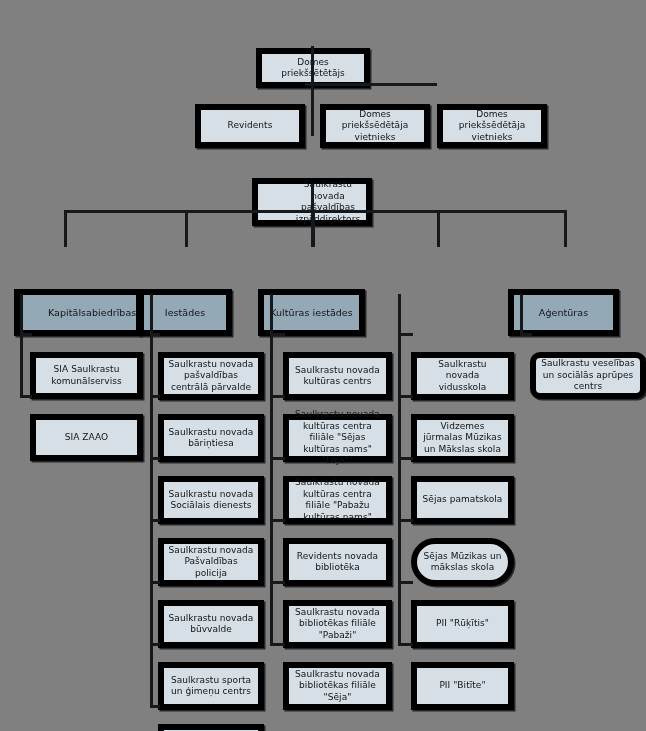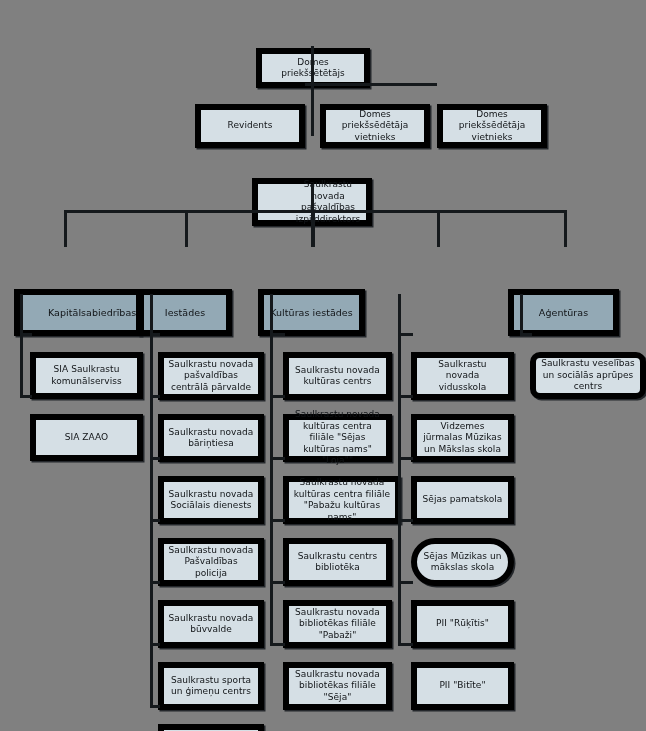--- a/index.html
+++ b/index.html
@@ -128,26 +128,26 @@
     <div class="conn" style="left: 270px; top: 294px; width: 3px; height: 352px;"></div>
     <div class="conn" style="left: 270px; top: 333px; width: 15px; height: 3px;"></div>
     <div class="node" style="left: 283px; top: 310px; width: 109px; height: 48px;">
       <span class="lbl">Saulkrastu novada kultūras centrs</span>
     </div>
     <div class="conn" style="left: 270px; top: 395px; width: 15px; height: 3px;"></div>
     <div class="node" style="left: 283px; top: 372px; width: 109px; height: 48px;">
       <span class="lbl">Saulkrastu novada kultūras centra filiāle "Sējas kultūras nams" "Loja""</span>
     </div>
     <div class="conn" style="left: 270px; top: 457px; width: 15px; height: 3px;"></div>
-    <div class="node" style="left: 283px; top: 434px; width: 118px; height: 48px;">
+    <div class="node" style="left: 283px; top: 434px; width: 109px; height: 48px;">
       <span class="lbl">Saulkrastu novada kultūras centra filiāle "Pabažu kultūras nams"</span>
     </div>
     <div class="conn" style="left: 270px; top: 519px; width: 15px; height: 3px;"></div>
     <div class="node" style="left: 283px; top: 496px; width: 109px; height: 48px;">
-      <span class="lbl">Saulkrastu centrs bibliotēka</span>
+      <span class="lbl">Revidents novada bibliotēka</span>
     </div>
     <div class="conn" style="left: 270px; top: 581px; width: 15px; height: 3px;"></div>
     <div class="node" style="left: 283px; top: 558px; width: 109px; height: 48px;">
       <span class="lbl">Saulkrastu novada bibliotēkas filiāle "Pabaži"</span>
     </div>
     <div class="conn" style="left: 270px; top: 643px; width: 15px; height: 3px;"></div>
     <div class="node" style="left: 283px; top: 620px; width: 109px; height: 48px;">
       <span class="lbl">Saulkrastu novada bibliotēkas filiāle "Sēja"</span>
     </div>
     <div class="conn" style="left: 398px; top: 294px; width: 3px; height: 352px;"></div>

